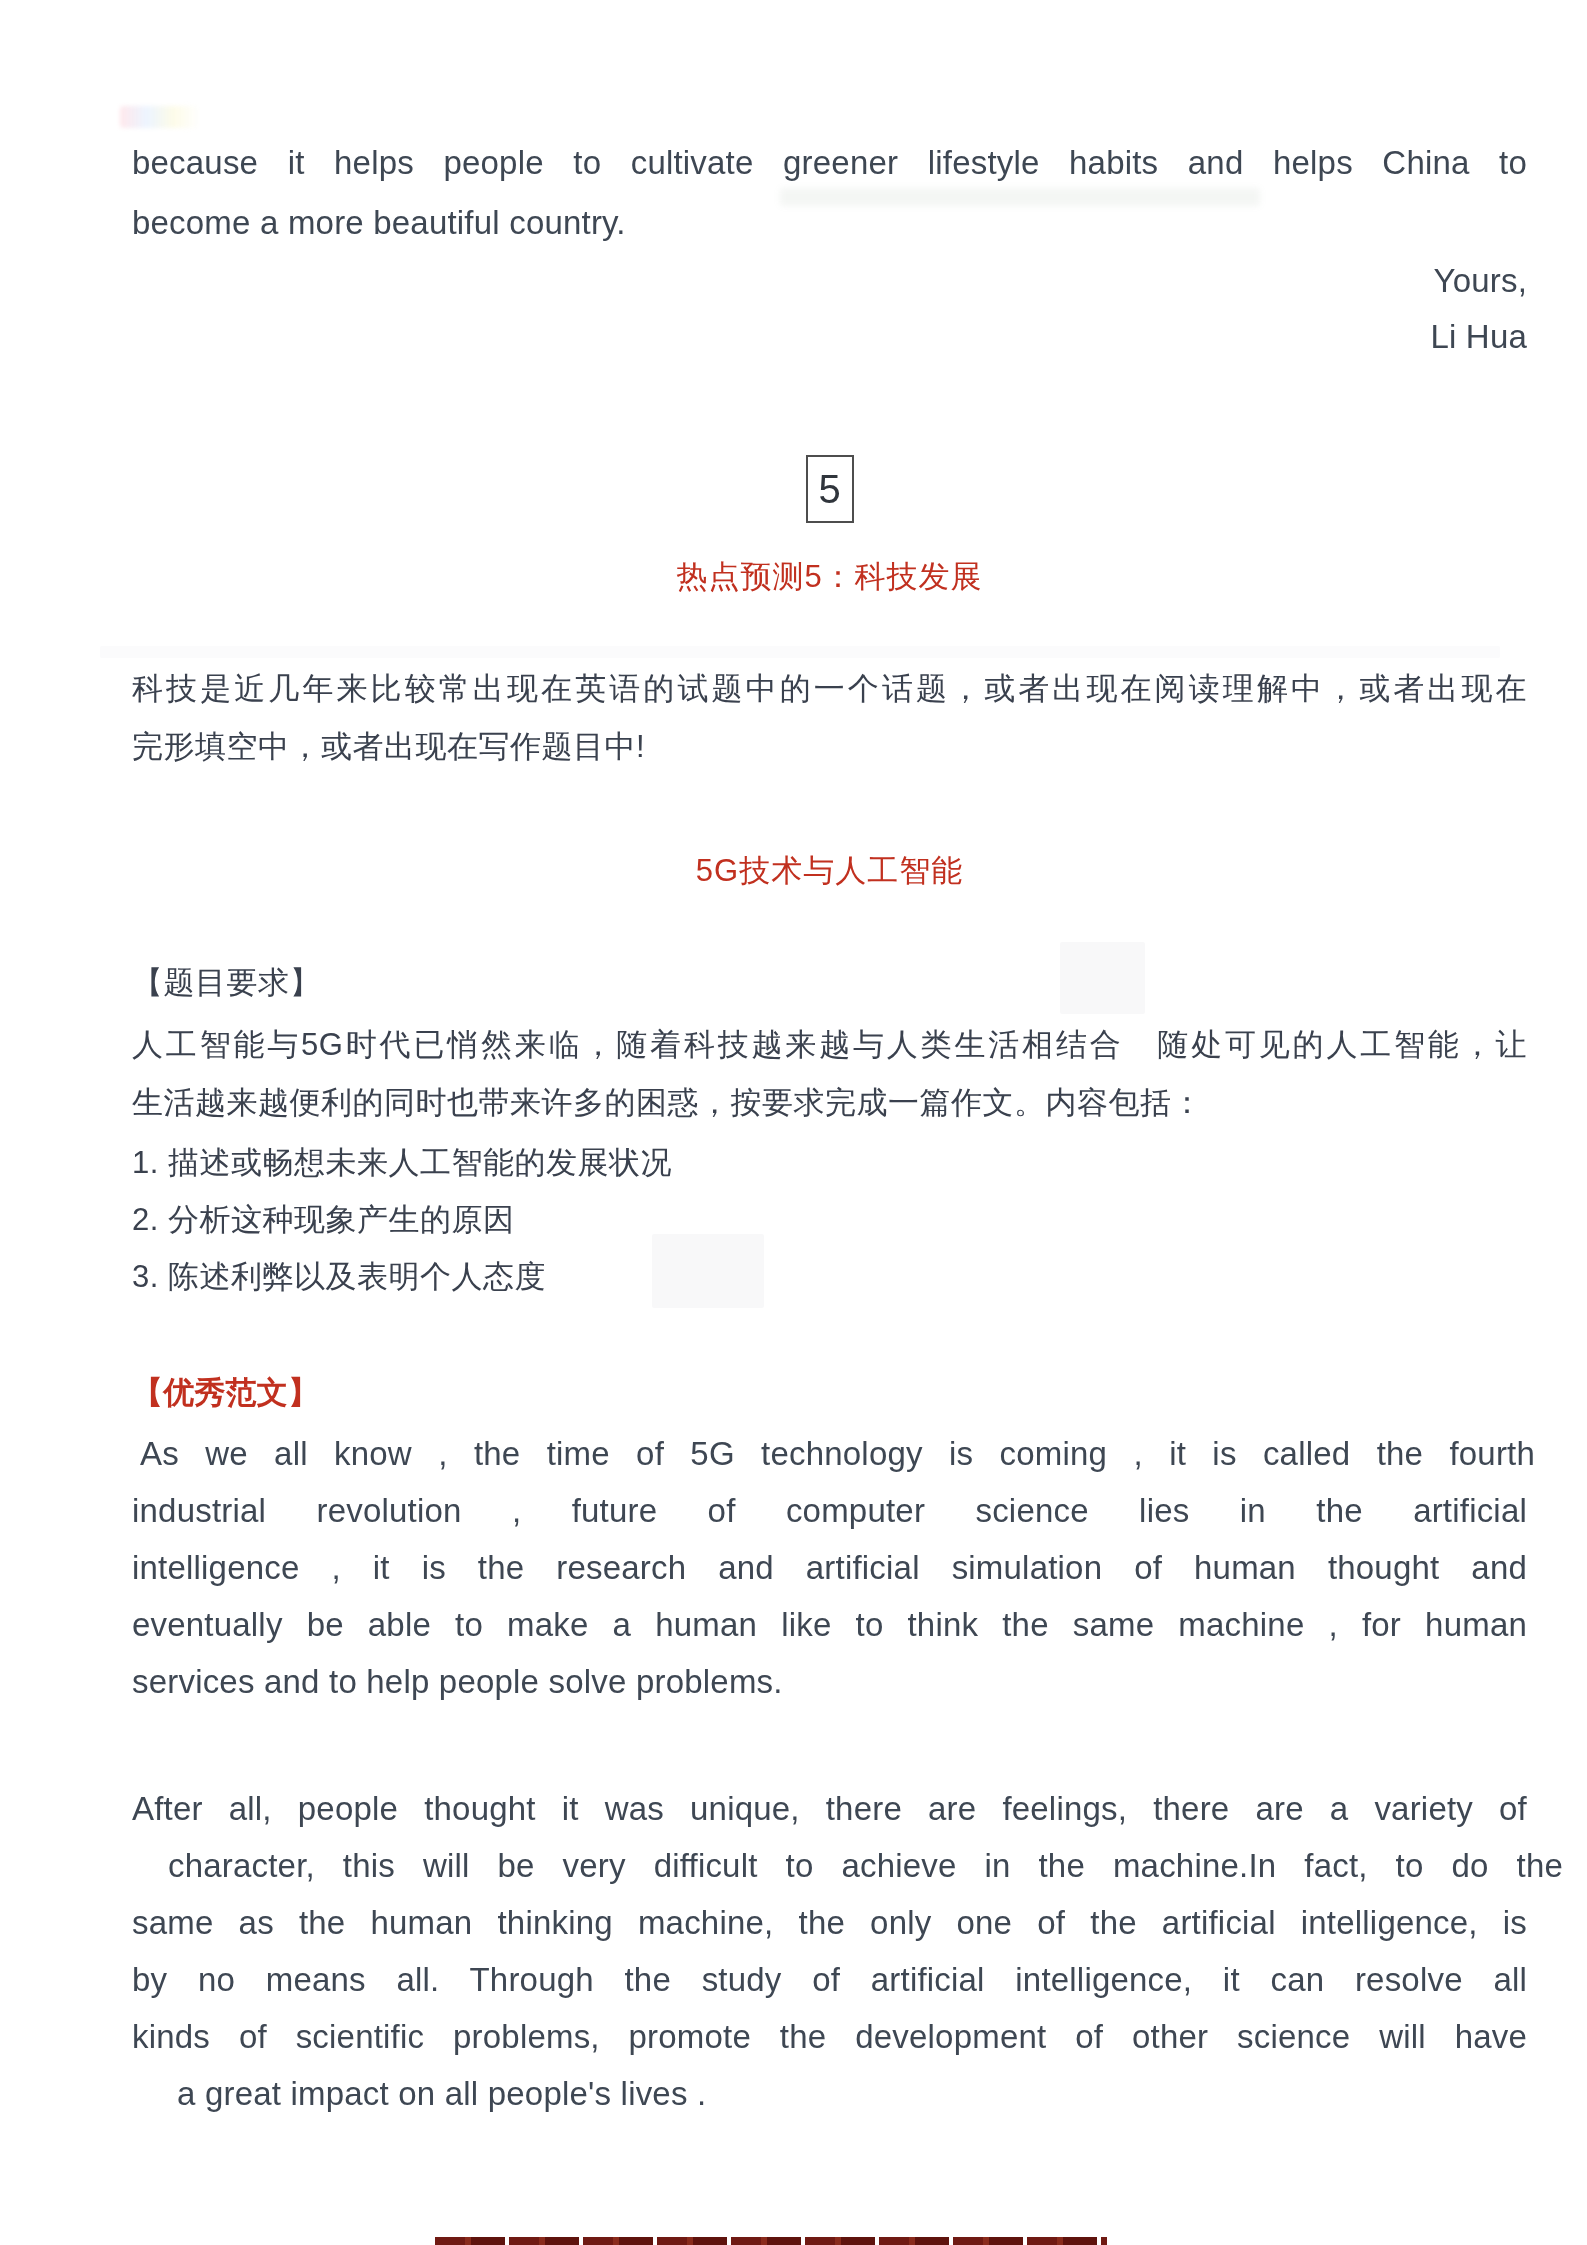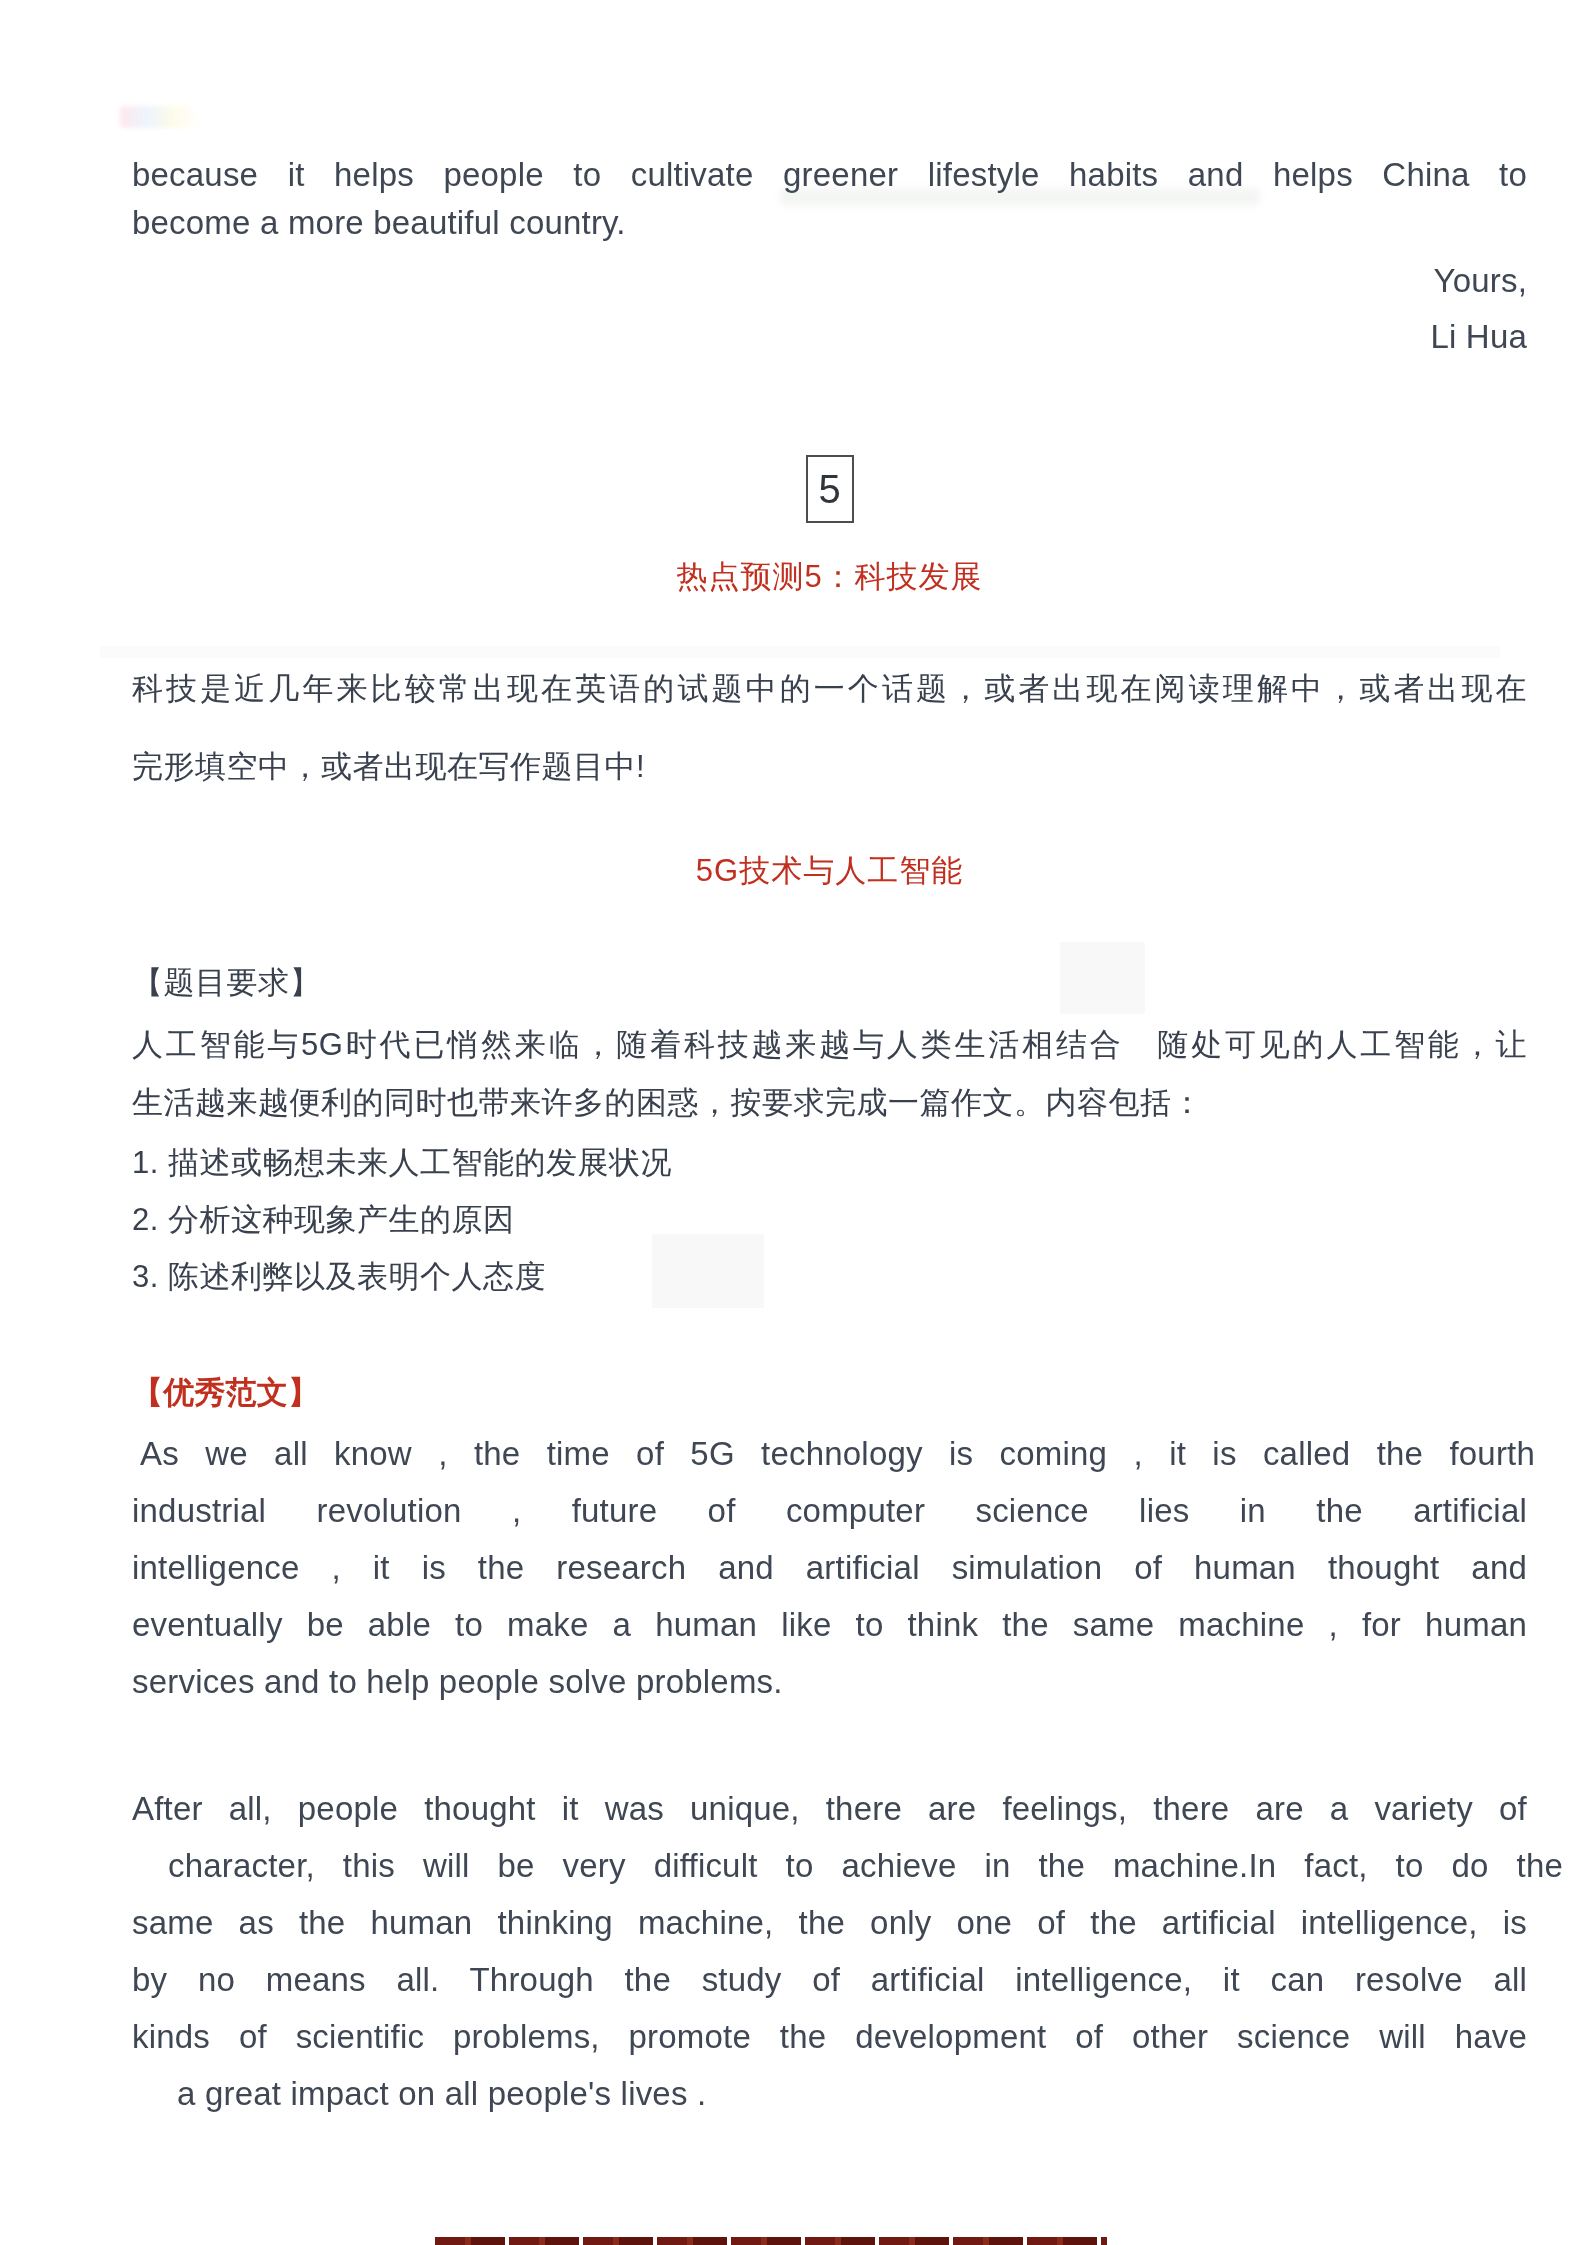--- a/index.html
+++ b/index.html
@@ -56,35 +56,35 @@
 <body>
 
 <div class="page">
 
   <div class="artifact smudge-color" style="left:120px;top:106px;width:80px;height:22px;"></div>
   <div class="artifact smudge-band" style="left:780px;top:188px;width:480px;height:18px;"></div>
   <div class="artifact smudge-gray" style="left:100px;top:646px;width:1400px;height:12px;opacity:.5;"></div>
   <div class="artifact smudge-gray" style="left:1060px;top:942px;width:85px;height:72px;"></div>
   <div class="artifact smudge-gray" style="left:652px;top:1234px;width:112px;height:74px;"></div>
 
-  <div class="col-line just" style="top:154px;">because it helps people to cultivate greener lifestyle habits and helps China to</div>
+  <div class="col-line just" style="top:142px;">because it helps people to cultivate greener lifestyle habits and helps China to</div>
   <div class="col-line leftal" style="top:202px;">become a more beautiful country.</div>
   <div class="col-line rightal" style="top:260px;">Yours,</div>
   <div class="col-line rightal" style="top:316px;">Li Hua</div>
 
   <div class="numbox-row" style="top:455px;">
     <div class="numbox">
       <span>5</span>
     </div>
   </div>
 
   <div class="col-line centeral red-head" style="top:556px;">热点预测5：科技发展</div>
 
   <div class="col-line cjk just" style="top:668px;">科技是近几年来比较常出现在英语的试题中的一个话题，或者出现在阅读理解中，或者出现在</div>
-  <div class="col-line cjk leftal" style="top:746px;">完形填空中，或者出现在写作题目中!</div>
+  <div class="col-line cjk leftal" style="top:726px;">完形填空中，或者出现在写作题目中!</div>
 
   <div class="col-line centeral red-head" style="top:850px;">5G技术与人工智能</div>
 
   <div class="col-line cjk leftal" style="top:962px;">【题目要求】</div>
   <div class="col-line cjk just" style="top:1024px;">人工智能与5G时代已悄然来临，随着科技越来越与人类生活相结合　随处可见的人工智能，让</div>
   <div class="col-line cjk leftal" style="top:1082px;">生活越来越便利的同时也带来许多的困惑，按要求完成一篇作文。内容包括：</div>
   <div class="col-line cjk leftal" style="top:1142px;">1. 描述或畅想未来人工智能的发展状况</div>
   <div class="col-line cjk leftal" style="top:1199px;">2. 分析这种现象产生的原因</div>
   <div class="col-line cjk leftal" style="top:1256px;">3. 陈述利弊以及表明个人态度</div>
 

